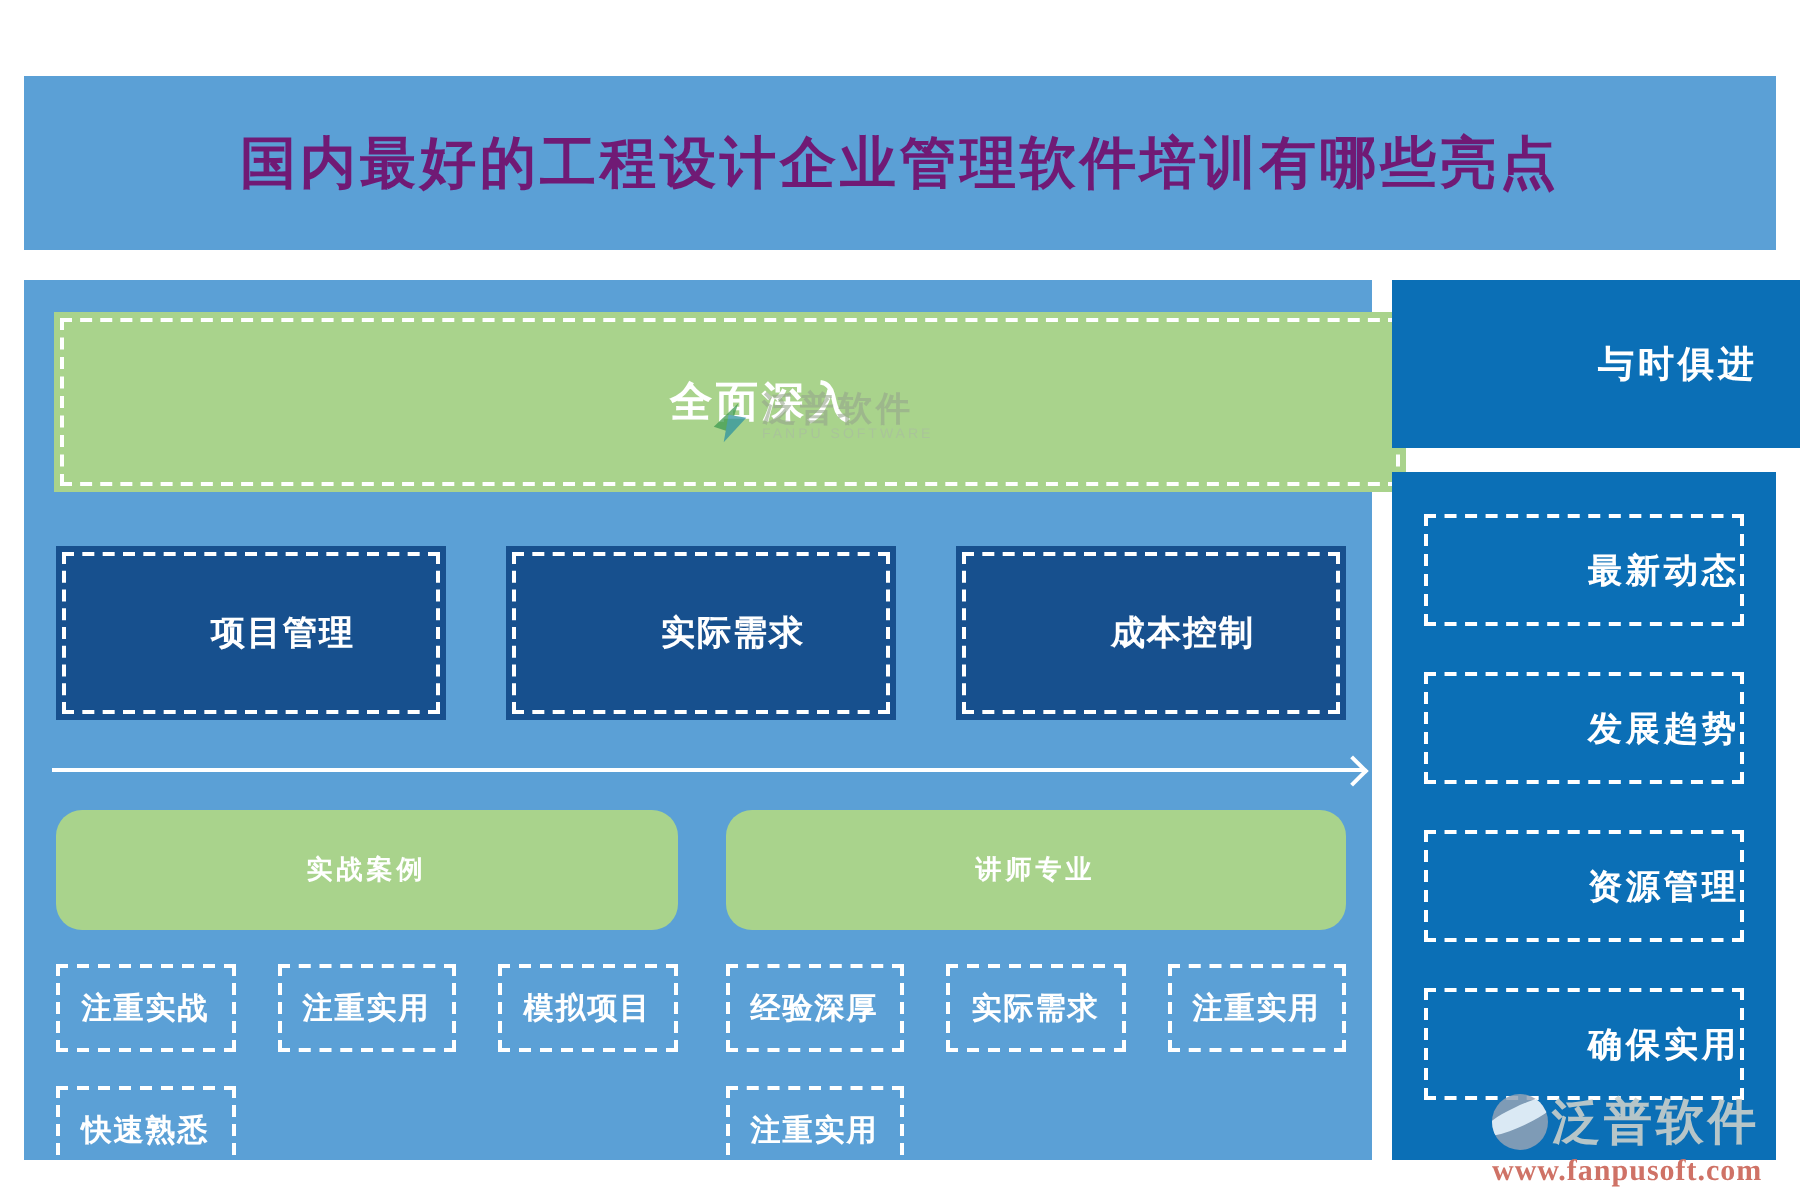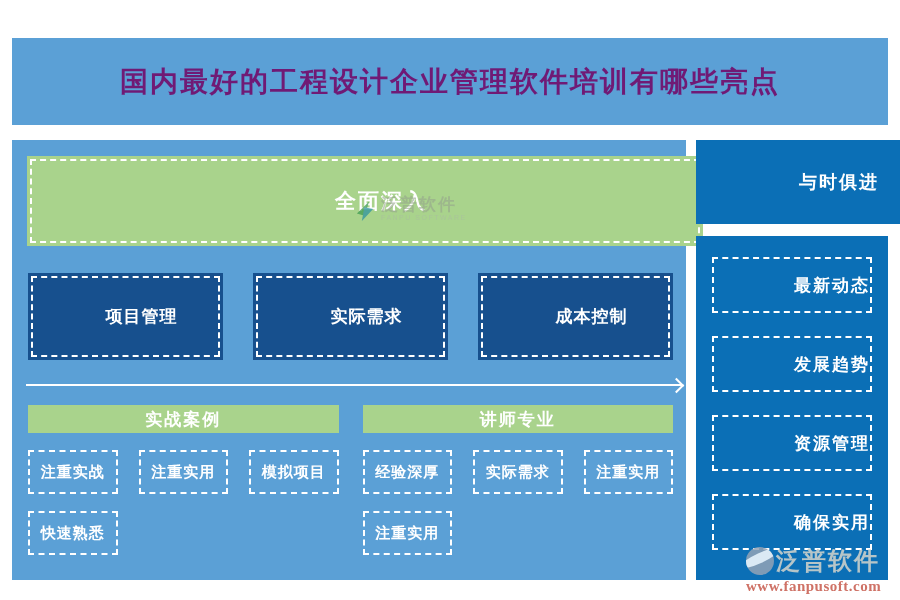--- a/index.html
+++ b/index.html
@@ -76,23 +76,23 @@
     border-top:2px solid #fff;border-right:2px solid #fff;transform:rotate(45deg);
   }
 
   
   .groups{
     position:absolute;left:16px;top:265px;width:645px;
     display:flex;gap:24px;
   }
   .group{flex:1;display:flex;flex-direction:column;}
   .group-bar{
-    height:28px;background:var(--green,#A9D38C);
-    display:flex;align-items:center;justify-content:center;
-    color:#fff;font-size:17px;font-weight:bold;letter-spacing:2px;
+    height:60px;background:var(--green,#A9D38C);
+    display:flex;align-items:center;justify-content:center;
+    color:#fff;font-size:13px;font-weight:bold;letter-spacing:2px;border-radius:13px;
   }
   .group-grid{
     margin-top:17px;display:grid;grid-template-columns:1fr 1fr 1fr;gap:17px 21px;
   }
   .small-box{
     height:44px;border:2px dashed #fff;box-sizing:border-box;
     display:flex;align-items:center;justify-content:center;
   }
   .small-box span{color:#fff;font-size:15px;font-weight:bold;letter-spacing:1px;}
 

